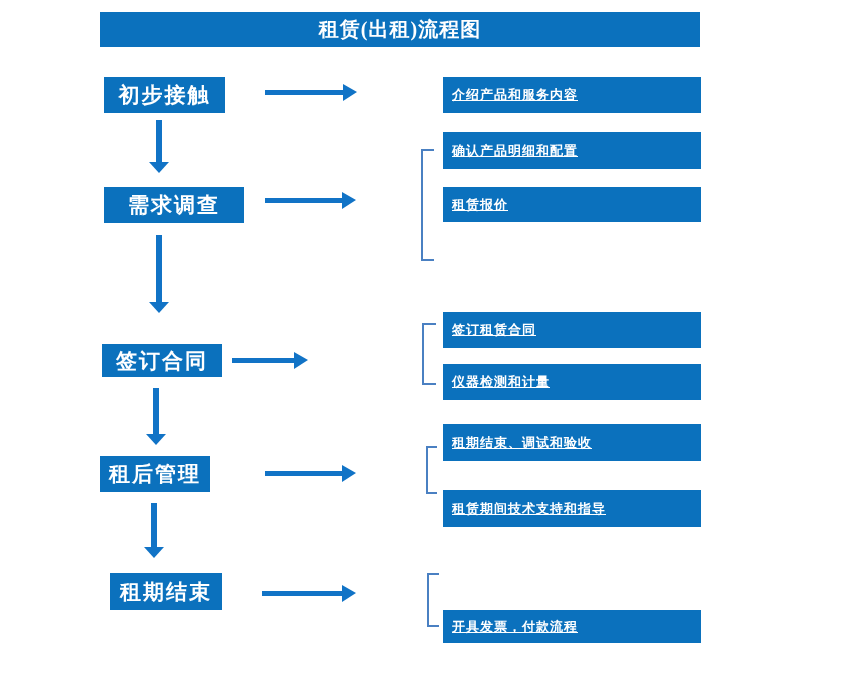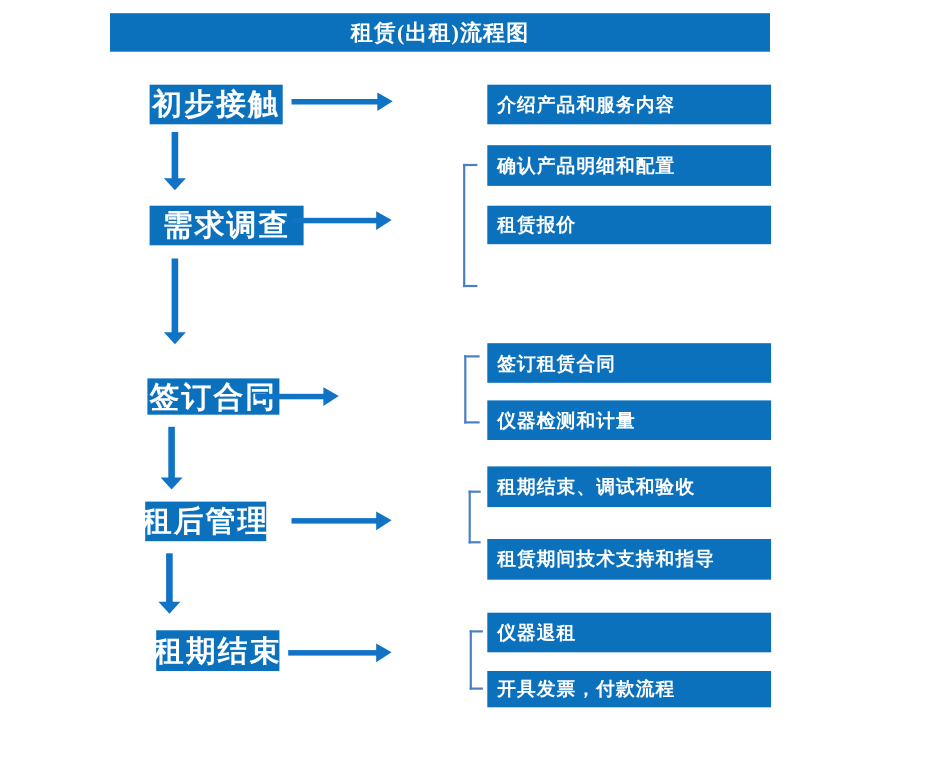--- a/index.html
+++ b/index.html
@@ -26,34 +26,34 @@
     left: 100px; top: 12px; width: 600px; height: 35px;
     background: var(--box-blue);
     color: var(--text-white);
     font-size: 20px; font-weight: bold; letter-spacing: 1px;
     display: flex; align-items: center; justify-content: center; text-align: right;
   }
   .lbox {
     position: absolute;
     background: var(--box-blue);
     color: var(--text-white);
-    font-size: 27px; font-weight: bold; letter-spacing: 2px;
+    font-size: 21px; font-weight: bold; letter-spacing: 2px;
     display: flex; align-items: center; justify-content: center;
     white-space: nowrap;
-    margin-left: 32px;
   }
   .rbox {
     position: absolute;
     left: 443px; width: 258px;
     background: var(--box-blue);
     color: var(--text-white);
-    font-size: 17px; font-weight: bold; letter-spacing: 1px;
+    font-size: 13px; font-weight: bold; letter-spacing: 1px;
     display: flex; align-items: center;
     padding-left: 9px;
     white-space: nowrap;
+    text-decoration: underline;
   }
   .varrow { position: absolute; width: 20px; }
   .varrow .shaft {
     position: absolute; left: 7px; top: 0; bottom: 10px; width: 6px;
     background: var(--arrow-blue);
   }
   .varrow .head {
     position: absolute; left: 0; bottom: 0; width: 0; height: 0;
     border-top: 11px solid var(--arrow-blue);
     border-left: 10px solid transparent;
@@ -133,16 +133,15 @@
   <div class="bracket" style="left:426px; top:446px; width:11px; height:48px;"></div>
   <div class="bracket" style="left:427px; top:573px; width:12px; height:54px;"></div>
 
   <div class="rbox" style="top:77px;  height:36px;">介绍产品和服务内容</div>
   <div class="rbox" style="top:132px; height:37px;">确认产品明细和配置</div>
   <div class="rbox" style="top:187px; height:35px;">租赁报价</div>
   <div class="rbox" style="top:312px; height:36px;text-align:center;">签订租赁合同</div>
   <div class="rbox" style="top:364px; height:36px;">仪器检测和计量</div>
   <div class="rbox" style="top:424px; height:37px;">租期结束、调试和验收</div>
   <div class="rbox" style="top:490px; height:37px;">租赁期间技术支持和指导</div>
-  <div class="rbox" style="top:557px; height:36px;">仪器退租</div>
   <div class="rbox" style="top:610px; height:33px;">开具发票，付款流程</div>
 
 </div>
 
 </body></html>

